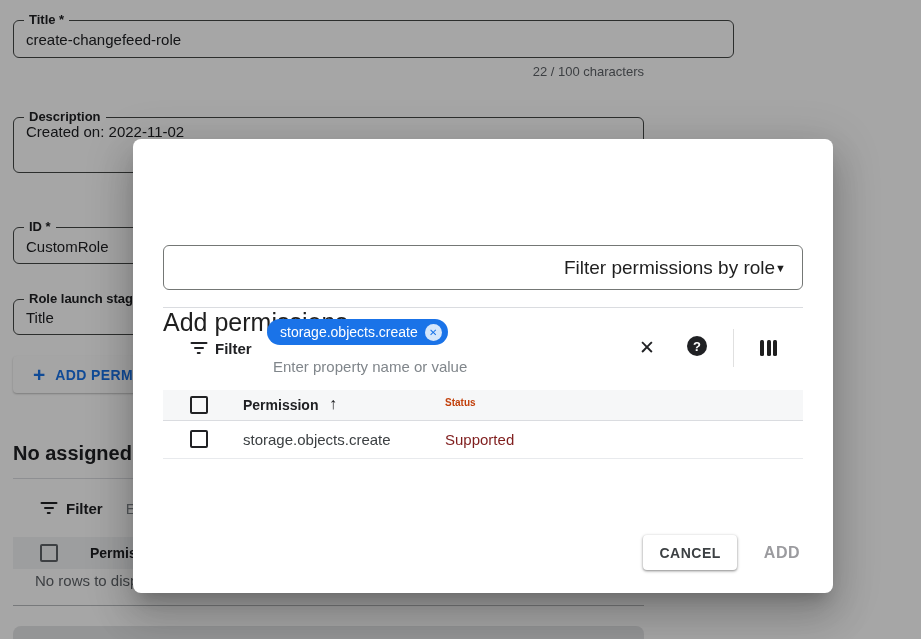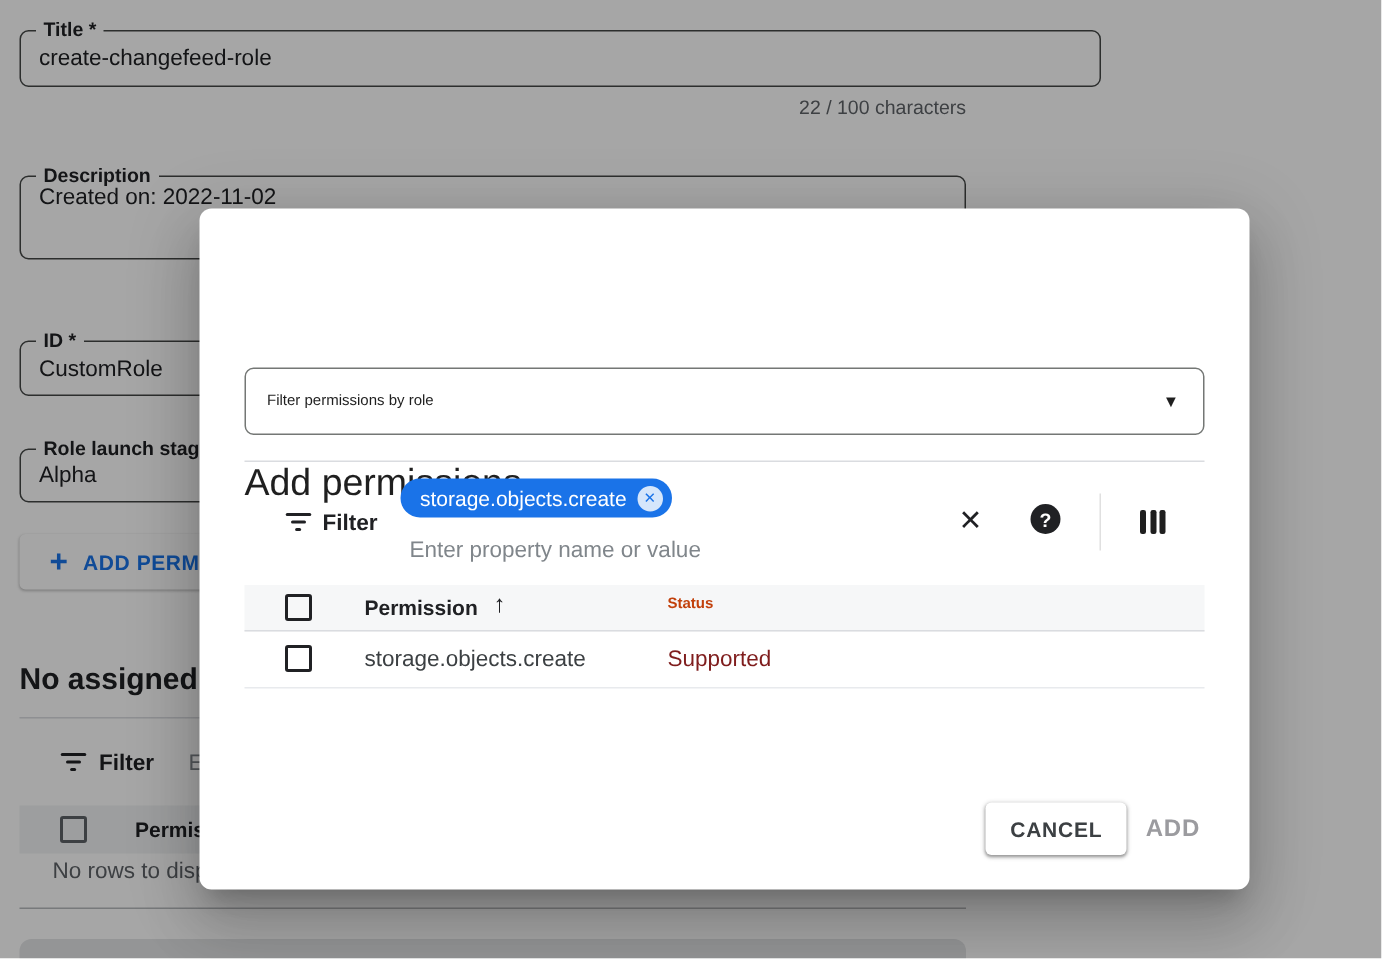--- a/index.html
+++ b/index.html
@@ -54,21 +54,21 @@
 
   
   .modal { position:absolute; left:133px; top:139px; width:700px; height:454px; background:#fff;
     border-radius:8px; box-shadow:0 11px 15px -7px rgba(0,0,0,.2), 0 24px 38px 3px rgba(0,0,0,.14),
     0 9px 46px 8px rgba(0,0,0,.12); }
   .m-title { position:absolute; left:30px; top:169px; font-size:25px; color:#1f1f1f; white-space:nowrap; }
   .m-title { top:169px; }
   .role-filter { position:absolute; left:30px; top:106px; width:640px; height:45px;
     border:1px solid #747775; border-radius:6px; display:flex; align-items:center;
     padding:0 16px 0 14px; cursor:pointer; }
-  .role-filter .rf-label { font-size:10px; color:#1f1f1f; flex:1; }
+  .role-filter .rf-label { font-size:19px; color:#1f1f1f; flex:1;text-align:right; }
   .role-filter .caret { font-size:11px; color:#1f1f1f; }
 
   .panel-top { position:absolute; left:30px; top:168px; width:640px; border-top:1px solid #dadce0; }
 
   .toolbar { position:absolute; left:30px; top:168px; width:640px; height:83px; }
   .toolbar .funnel { position:absolute; left:27px; top:35px; }
   .tb-filter-label { position:absolute; left:52px; top:33px; font-size:15px; font-weight:bold; color:#202124; }
   .chip { position:absolute; left:104px; top:12px; height:26px; background:#1a73e8; border-radius:13px;
     display:flex; align-items:center; padding:0 6px 0 13px; gap:7px; }
   .chip .chip-label { color:#fff; font-size:14px; white-space:nowrap; }
@@ -92,21 +92,21 @@
   .m-thead .cbx { position:absolute; left:27px; top:6px; }
   .m-th-perm { position:absolute; left:80px; top:7px; font-size:14px; font-weight:bold; color:#202124; }
   .m-sort { position:absolute; left:166px; top:5px; font-size:16px; font-weight:bold; color:#202124; }
   .m-th-status { position:absolute; left:282px; top:7px; font-size:10px; font-weight:bold; color:#c2410c; }
 
   .m-row { position:absolute; left:30px; top:282px; width:640px; height:38px; border-bottom:1px solid #e8eaed; }
   .m-row .cbx { position:absolute; left:27px; top:9px; }
   .m-cell-perm { position:absolute; left:80px; top:10px; font-size:15px; color:#3c4043; white-space:nowrap; }
   .m-cell-status { position:absolute; left:282px; top:10px; font-size:15px; color:#7f1d1d; white-space:nowrap; }
 
-  .m-actions { position:absolute; right:33px; bottom:23px; display:flex; align-items:center; gap:13px; }
+  .m-actions { position:absolute; right:33px; bottom:23px; display:flex; align-items:center; gap:27px; }
   .btn-cancel { background:#fff; border:none; border-radius:4px; height:35px; padding:0 16px;
     font-family:inherit; font-size:14px; font-weight:bold; letter-spacing:.5px; color:#3c4043;
     box-shadow:0 1px 2px rgba(0,0,0,.3), 0 1px 3px 1px rgba(0,0,0,.15); cursor:pointer; }
   .btn-add { background:transparent; border:none; font-family:inherit; font-size:16px;
     font-weight:bold; letter-spacing:.5px; color:#9b9b9f; cursor:default; padding:0; }
 </style>
 </head>
 <body>
 
 <div class="stage">
@@ -124,21 +124,21 @@
       <span class="fvalue" style="top:5px;">Created on: 2022-11-02</span>
     </div>
 
     <div class="ofield" style="left:13px; top:227px; width:631px; height:37px;">
       <span class="flabel">ID *</span>
       <span class="fvalue vcenter">CustomRole</span>
     </div>
 
     <div class="ofield" style="left:13px; top:299px; width:631px; height:36px;">
       <span class="flabel">Role launch stage</span>
-      <span class="fvalue vcenter">Alpha</span>
+      <span class="fvalue vcenter">Title</span>
     </div>
 
     <div class="addperm-btn">
       <span class="plus">+</span>
       <span class="lbl">ADD PERMISSIONS</span>
     </div>
 
     <div class="bg-heading">No assigned permissions</div>
     <div class="divider" style="top:478px;"></div>
 

